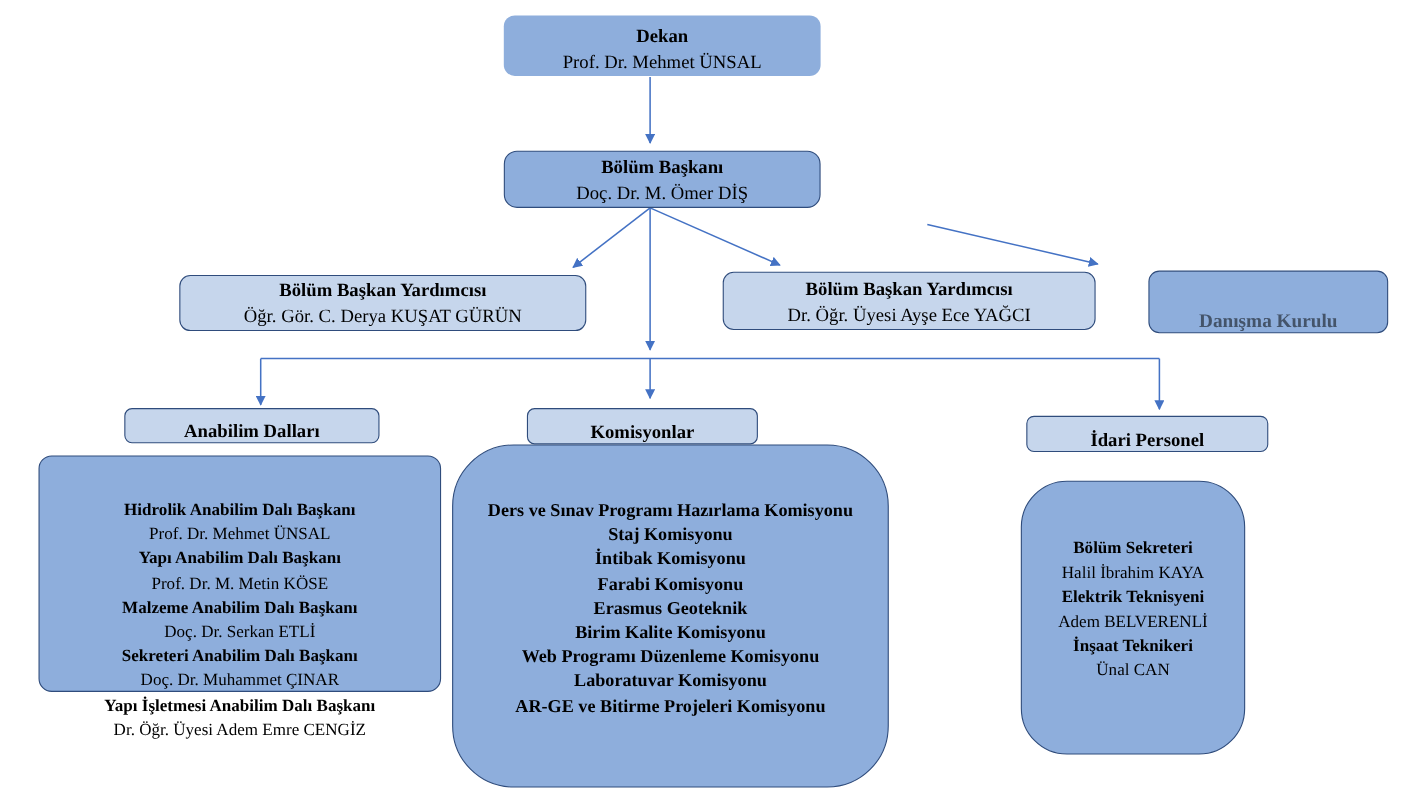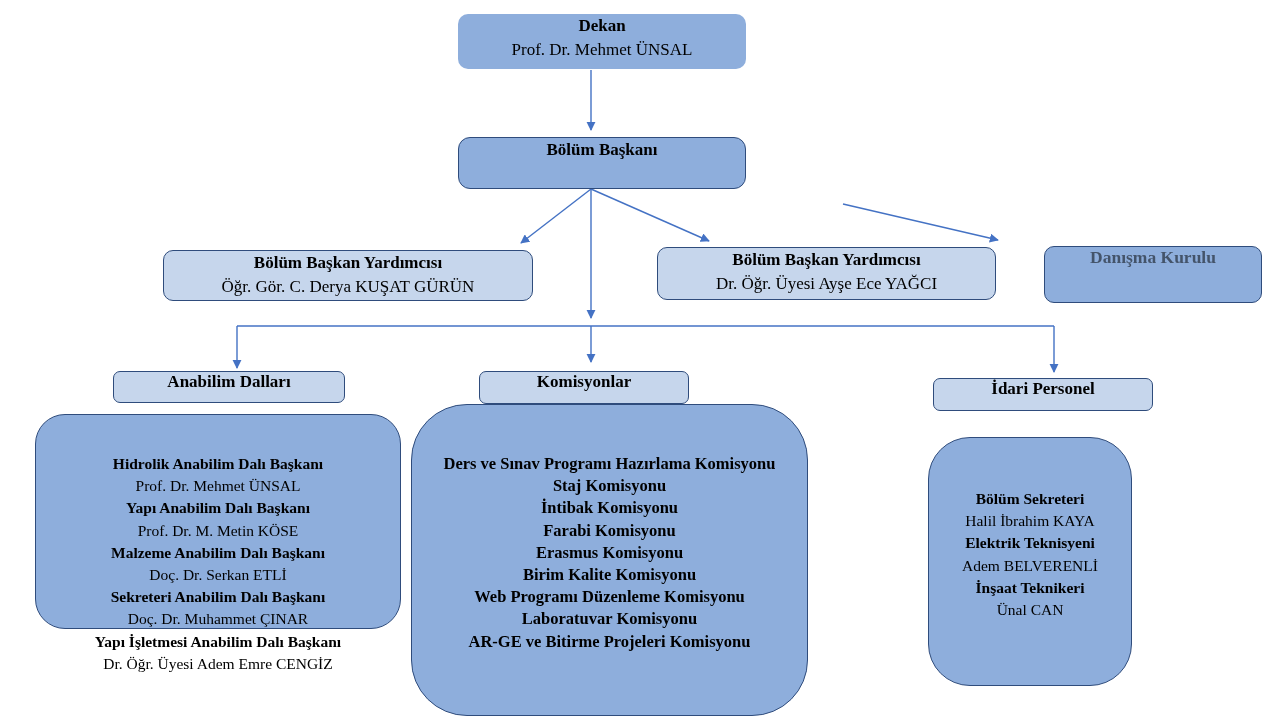--- a/index.html
+++ b/index.html
@@ -9,21 +9,21 @@
     --connector:#4472C4;
     --text-dark:#000000;
     --text-muted:#44546A;
   }
   html,body{margin:0;padding:0;background:#fff;}
   #canvas{
     position:relative;width:1280px;height:720px;background:#fff;overflow:hidden;
     font-family:"Liberation Serif","DejaVu Serif",serif;color:var(--text-dark);
   }
   .node{position:absolute;box-sizing:border-box;display:flex;flex-direction:column;
-    align-items:center;justify-content:flex-start;text-align:center;}
+    align-items:center;justify-content:flex-end;text-align:center;}
   .fill-medium{background:var(--box-fill-medium);}
   .fill-light{background:var(--box-fill-light);}
   .bordered{border:1.5px solid var(--box-border);}
   .role{font-weight:bold;font-size:16.5px;line-height:22.3px;white-space:nowrap;}
   .person{font-weight:normal;font-size:16.5px;line-height:22.3px;white-space:nowrap;}
   .node-title{font-weight:bold;font-size:17px;line-height:24px;white-space:nowrap;}
   .node-person{font-weight:normal;font-size:17px;line-height:24px;white-space:nowrap;}
   .header-box{font-weight:bold;font-size:17px;border-radius:7px;}
   .bigbox{justify-content:flex-start;}
   .bigbox .role,.bigbox .person{font-size:15.5px;line-height:22.2px;}
@@ -55,20 +55,21 @@
     <line x1="1054" y1="326" x2="1054" y2="372" marker-end="url(#arrow)"></line>
   </svg>
 
   <div class="node fill-medium" style="left:458px;top:14px;width:288px;height:55px;border-radius:10px;">
     <div class="node-title">Dekan</div>
     <div class="node-person">Prof. Dr. Mehmet ÜNSAL</div>
   </div>
 
   <div class="node fill-medium bordered" style="left:458px;top:137px;width:288px;height:52px;border-radius:12px;">
     <div class="node-title">Bölüm Başkanı</div>
+    <div class="node-person">Doç. Dr. M. Ömer DİŞ</div>
   </div>
 
   <div class="node fill-light bordered" style="left:163px;top:250px;width:370px;height:51px;border-radius:10px;">
     <div class="node-title">Bölüm Başkan Yardımcısı</div>
     <div class="node-person">Öğr. Gör. C. Derya KUŞAT GÜRÜN</div>
   </div>
 
   <div class="node fill-light bordered" style="left:657px;top:247px;width:339px;height:53px;border-radius:10px;">
     <div class="node-title">Bölüm Başkan Yardımcısı</div>
     <div class="node-person">Dr. Öğr. Üyesi Ayşe Ece YAĞCI</div>
@@ -77,21 +78,21 @@
   <div class="node fill-medium bordered" style="left:1044px;top:246px;width:218px;height:57px;border-radius:10px;">
     <div class="muted-title">Danışma Kurulu</div>
   </div>
 
   <div class="node fill-light bordered header-box" style="left:113px;top:371px;width:232px;height:32px;">Anabilim Dalları</div>
 
   <div class="node fill-light bordered header-box" style="left:479px;top:371px;width:210px;height:33px;">Komisyonlar</div>
 
   <div class="node fill-light bordered header-box" style="left:933px;top:378px;width:220px;height:33px;">İdari Personel</div>
 
-  <div class="node bigbox fill-medium bordered" style="left:35px;top:414px;width:366px;height:215px;border-radius:30px;padding-top:38px;">
+  <div class="node bigbox fill-medium bordered" style="left:35px;top:414px;width:366px;height:215px;border-radius:12px;padding-top:38px;">
 
       <div class="role">Hidrolik Anabilim Dalı Başkanı</div>
       <div class="person">Prof. Dr. Mehmet ÜNSAL</div>
 
       <div class="role">Yapı Anabilim Dalı Başkanı</div>
       <div class="person">Prof. Dr. M. Metin KÖSE</div>
 
       <div class="role">Malzeme Anabilim Dalı Başkanı</div>
       <div class="person">Doç. Dr. Serkan ETLİ</div>
 
@@ -105,21 +106,21 @@
   <div class="node bigbox kom fill-medium bordered" style="left:411px;top:404px;width:397px;height:312px;border-radius:56px;padding-top:48px;">
 
       <div class="role">Ders ve Sınav Programı Hazırlama Komisyonu</div>
 
       <div class="role">Staj Komisyonu</div>
 
       <div class="role">İntibak Komisyonu</div>
 
       <div class="role">Farabi Komisyonu</div>
 
-      <div class="role">Erasmus Komisyonu</div>
+      <div class="role">Erasmus Geoteknik</div>
 
       <div class="role">Birim Kalite Komisyonu</div>
 
       <div class="role">Web Programı Düzenleme Komisyonu</div>
 
       <div class="role">Laboratuvar Komisyonu</div>
 
       <div class="role">AR-GE ve Bitirme Projeleri Komisyonu</div>
     </div>
 

